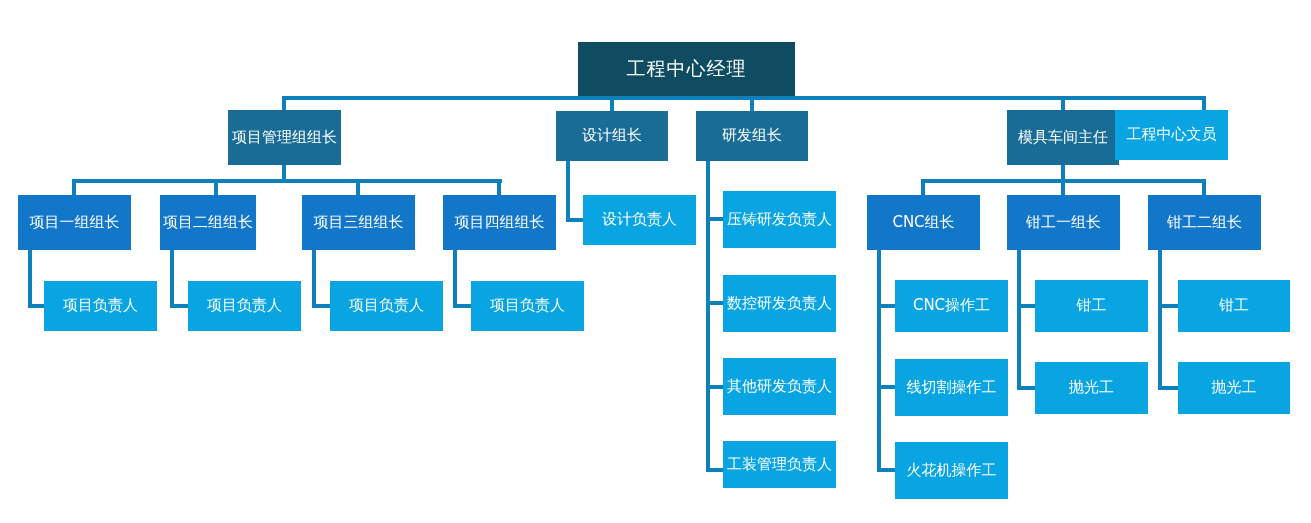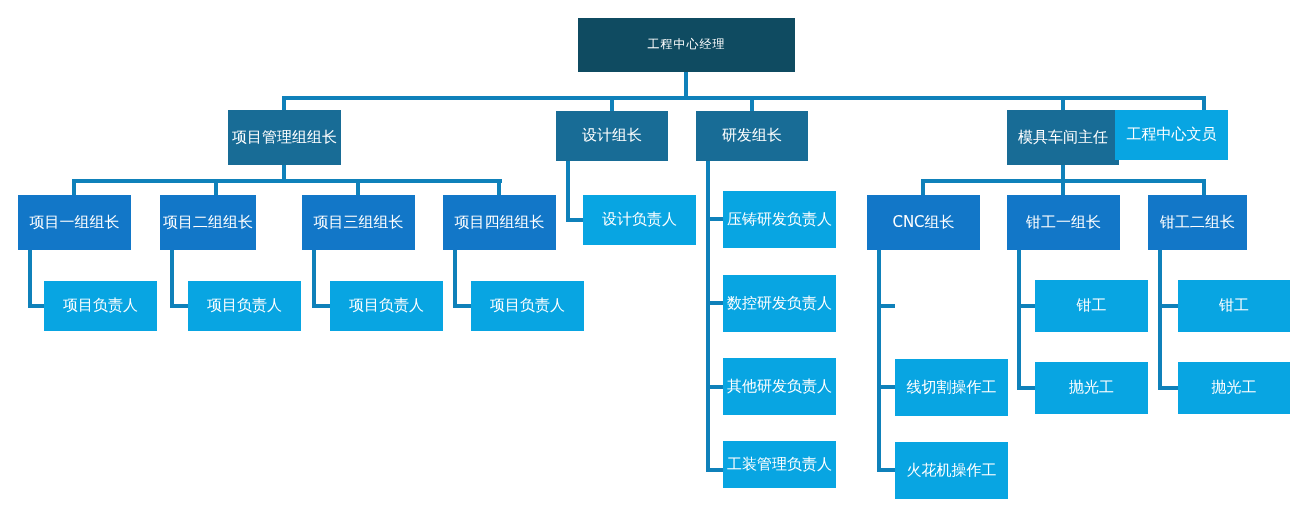--- a/index.html
+++ b/index.html
@@ -3,21 +3,21 @@
 <meta charset="utf-8">
 <style>
   html,body{margin:0;padding:0;background:#fff;}
   body{font-family:"DejaVu Sans","Liberation Sans",sans-serif;}
   #canvas{position:relative;width:1311px;height:523px;background:var(--canvas-bg,#fff);overflow:hidden;}
   .node{
     position:absolute;display:flex;align-items:center;justify-content:center;
     text-align:center;color:var(--text-color,#fff);font-size:15px;line-height:1.15;
     padding:2px 3px;box-sizing:border-box;word-break:break-all;
   }
-  .node.root{background:var(--level1-bg);font-size:12px;letter-spacing:1px;}
+  .node.root{background:var(--level1-bg);font-size:19px;letter-spacing:1px;margin-top:24px;}
   .node.branch{background:var(--level2-bg);}
   .node.group{background:var(--level3-bg);}
   .node.leaf{background:var(--leaf-bg);}
   .cl{position:absolute;display:block;background:var(--connector);}
 </style>
 </head>
 <body>
 
 <div id="canvas">
 
@@ -93,22 +93,23 @@
 
   <div class="node leaf" style="left:583px;top:195px;width:113px;height:50px">设计负责人</div>
 
   <div class="node leaf" style="left:723px;top:191px;width:113px;height:57px">压铸研发负责人</div>
   <div class="node leaf" style="left:723px;top:275px;width:113px;height:57px">数控研发负责人</div>
   <div class="node leaf" style="left:723px;top:358px;width:113px;height:57px">其他研发负责人</div>
   <div class="node leaf" style="left:723px;top:441px;width:113px;height:47px">工装管理负责人</div>
 
   <div class="node group" style="left:867px;top:195px;width:113px;height:55px">CNC组长</div>
   <div class="node group" style="left:1007px;top:195px;width:113px;height:55px">钳工一组长</div>
-  <div class="node group" style="left:1148px;top:195px;width:99px;height:55px">钳工二组长</div>
+  <div class="node group" style="left:1148px;top:195px;width:113px;height:55px">钳工二组长</div>
 
+  <div class="node leaf" style="left:895px;top:280px;width:113px;height:52px">CNC操作工</div>
   <div class="node leaf" style="left:895px;top:359px;width:113px;height:57px">线切割操作工</div>
   <div class="node leaf" style="left:895px;top:442px;width:113px;height:57px">火花机操作工</div>
 
   <div class="node leaf" style="left:1035px;top:280px;width:113px;height:52px">钳工</div>
   <div class="node leaf" style="left:1035px;top:362px;width:113px;height:52px">抛光工</div>
 
   <div class="node leaf" style="left:1178px;top:280px;width:112px;height:52px">钳工</div>
   <div class="node leaf" style="left:1178px;top:362px;width:112px;height:52px">抛光工</div>
 
 </div>

